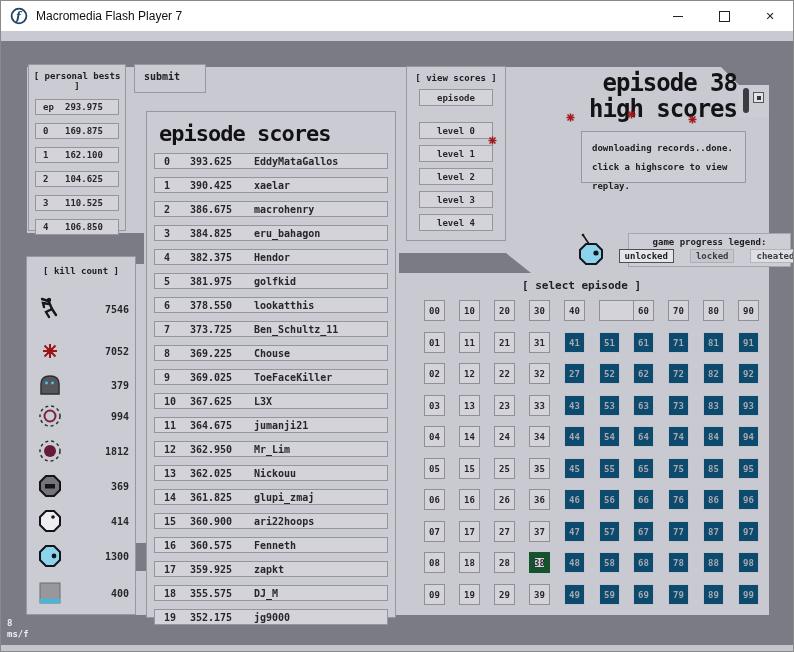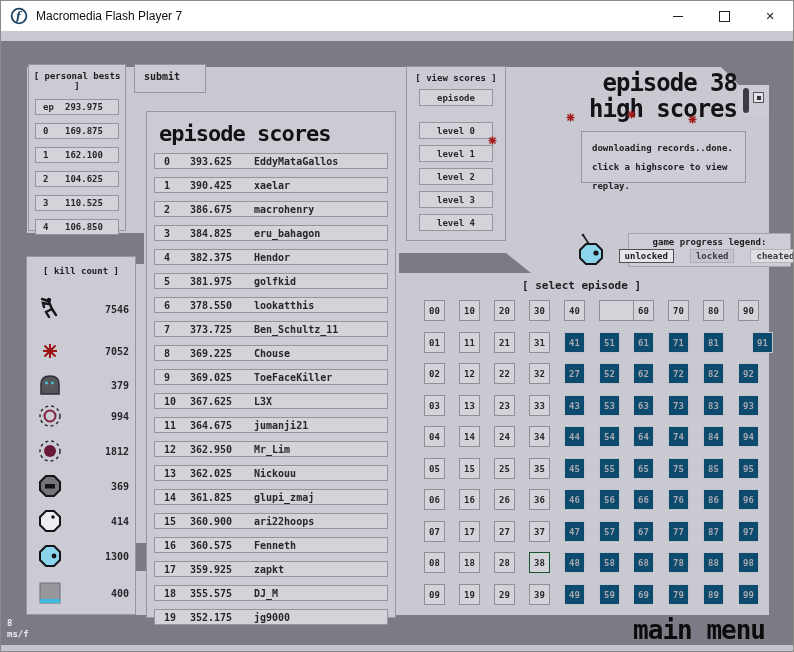--- a/index.html
+++ b/index.html
@@ -30,21 +30,21 @@
   .legend-box{position:absolute;left:627px;top:202px;width:163px;height:34px;background:#cdcdd5;border:1px solid #a5a5ad;box-sizing:border-box;}
   .legend-label{font-size:9px;font-weight:bold;color:#202024;text-align:center;margin-top:3px;}
   .legend-row{display:flex;justify-content:center;gap:16px;margin-top:2px;}
   .legend-btn{font-size:9px;font-weight:bold;padding:1px 5px;box-sizing:border-box;}
   .legend-unlocked{background:#e6e6ea;border:1px solid #4e4e54;color:#202024;}
   .legend-locked{background:#c6c6ce;border:1px solid #aeaeb6;color:#3a3a40;}
   .legend-cheated{background:#dedee4;border:1px solid #b4b4bc;color:#3a3a40;}
   .sel-label{position:absolute;left:498px;top:248px;width:165px;text-align:center;font-size:11px;font-weight:bold;color:#202024;}
   .cell{position:absolute;width:21px;height:21px;box-sizing:border-box;background:#d3d3d9;border:1px solid #8f8f97;color:#26262b;font-size:9px;font-weight:bold;display:flex;align-items:center;justify-content:center;}
   .cell.locked{border-color:#c3c3cb;color:#a8a8b0;background:#0c4a6e;}
-  .cell.selected{border:1px solid #14532d;}
+  .cell.selected{border:6px solid #14532d;}
   .kill-row{position:absolute;left:10px;width:92px;height:28px;display:flex;align-items:center;justify-content:space-between;}
   .kill-icon{width:26px;display:flex;justify-content:center;}
   .kill-val{font-size:10px;font-weight:bold;color:#26262b;}
   .door-panel{position:absolute;left:737px;top:54px;width:31px;height:32px;background:#ccccd4;}
   .door-bar{position:absolute;left:5px;top:3px;width:6px;height:25px;background:#3b3b41;border-radius:3px;}
   .door-switch{position:absolute;left:15px;top:7px;width:11px;height:11px;background:#e2e2e8;border:1px solid #55555b;box-sizing:border-box;display:flex;align-items:center;justify-content:center;}
   .door-switch-dot{width:4px;height:4px;background:#35353b;}
   .fps{position:absolute;left:6px;font-size:9px;font-weight:bold;color:#ececf0;}
   .main-menu{position:absolute;right:28px;top:584px;font-size:26px;font-weight:bold;letter-spacing:-1px;color:#0c0c0e;}
   .deco{position:absolute;}
@@ -333,21 +333,21 @@
         <div class="cell " style="left: 737px; top: 269px;">90</div>
         <div class="cell " style="left: 423px; top: 301px;">01</div>
         <div class="cell " style="left: 458px; top: 301px;">11</div>
         <div class="cell " style="left: 493px; top: 301px;">21</div>
         <div class="cell " style="left: 528px; top: 301px;">31</div>
         <div class="cell locked" style="left: 563px; top: 301px;">41</div>
         <div class="cell locked" style="left: 598px; top: 301px;">51</div>
         <div class="cell locked" style="left: 632px; top: 301px;">61</div>
         <div class="cell locked" style="left: 667px; top: 301px;">71</div>
         <div class="cell locked" style="left: 702px; top: 301px;">81</div>
-        <div class="cell locked" style="left: 737px; top: 301px; margin-left: 14px;">91</div>
+        <div class="cell locked" style="left: 737px; top: 301px;">91</div>
         <div class="cell " style="left: 423px; top: 332px;">02</div>
         <div class="cell " style="left: 458px; top: 332px;">12</div>
         <div class="cell " style="left: 493px; top: 332px;">22</div>
         <div class="cell " style="left: 528px; top: 332px;">32</div>
         <div class="cell locked" style="left: 563px; top: 332px;">27</div>
         <div class="cell locked" style="left: 598px; top: 332px;">52</div>
         <div class="cell locked" style="left: 632px; top: 332px;">62</div>
         <div class="cell locked" style="left: 667px; top: 332px;">72</div>
         <div class="cell locked" style="left: 702px; top: 332px;">82</div>
         <div class="cell locked" style="left: 737px; top: 332px;">92</div>
@@ -517,16 +517,15 @@
                 <rect x="1" y="17" width="20" height="4" fill="#3fb9dd"></rect>
               </svg>
             </span>
             <span class="kill-val">400</span>
           </div>
         </div>
     </div>
 
     <div class="fps" style="top:587px;">8</div>
     <div class="fps" style="top:598px;">ms/f</div>
-    <div class="main-menu">main menu</div>
 
   </div>
 </div>
 
 </body></html>

